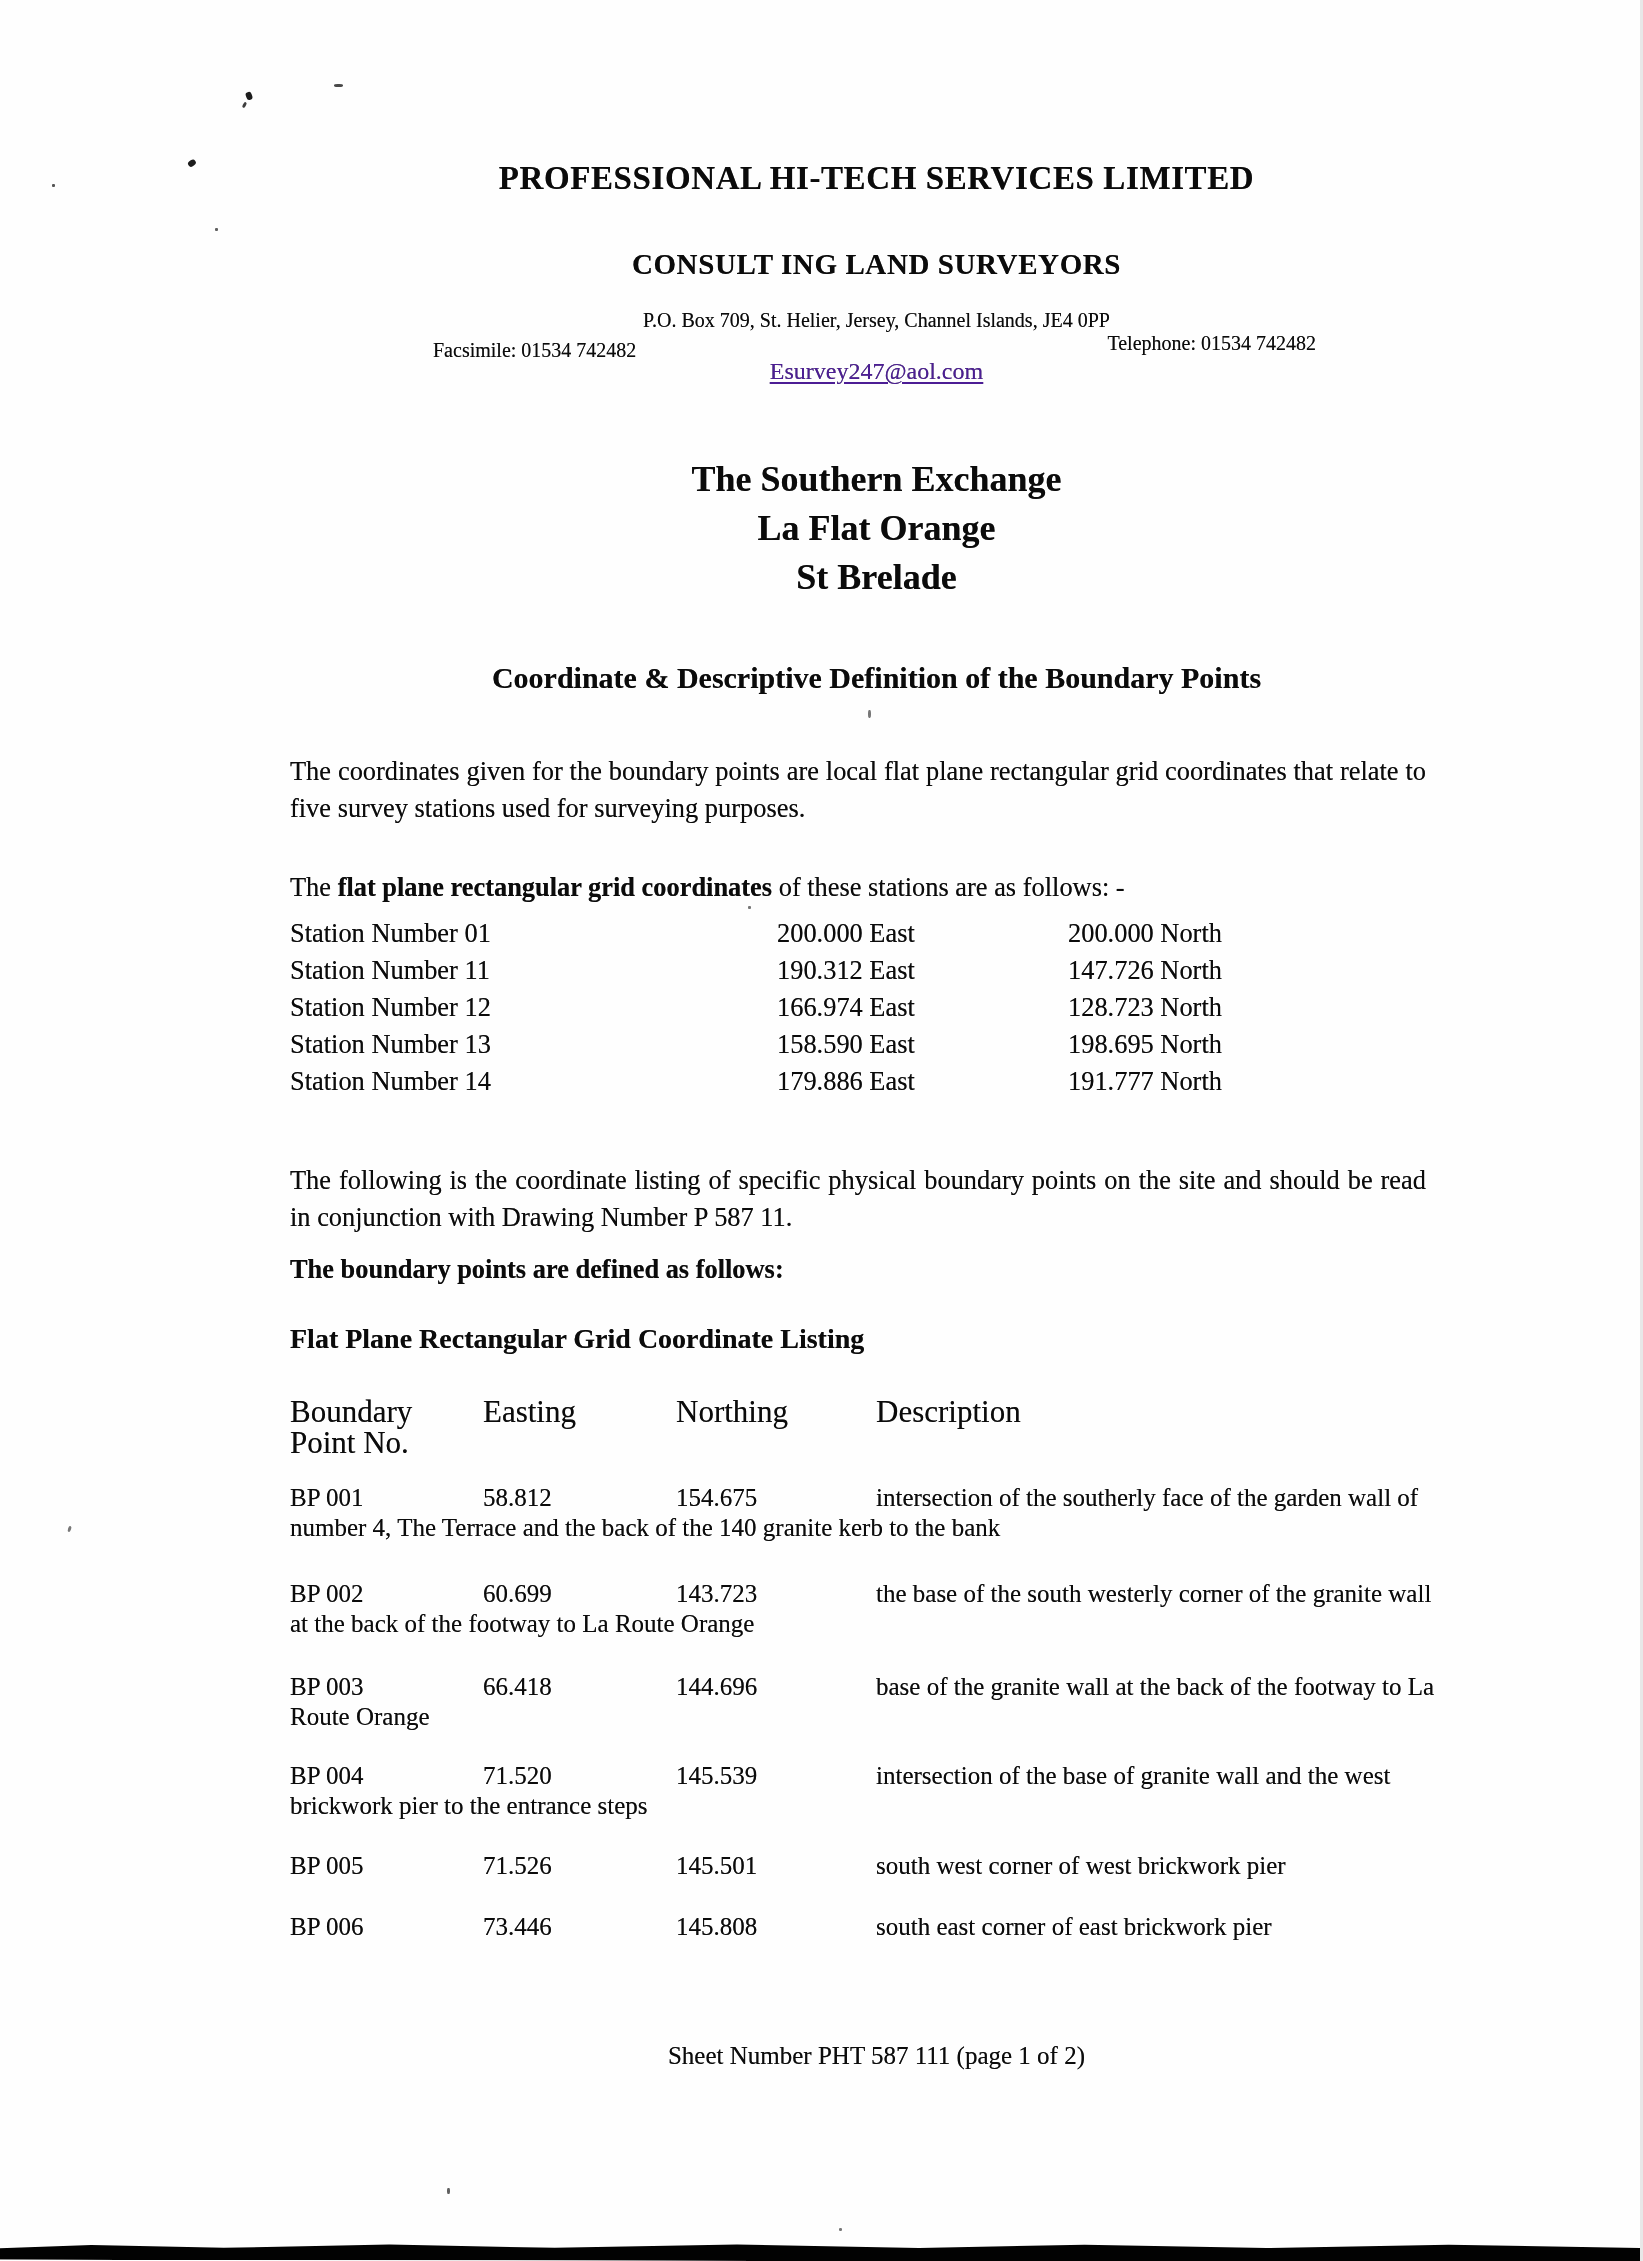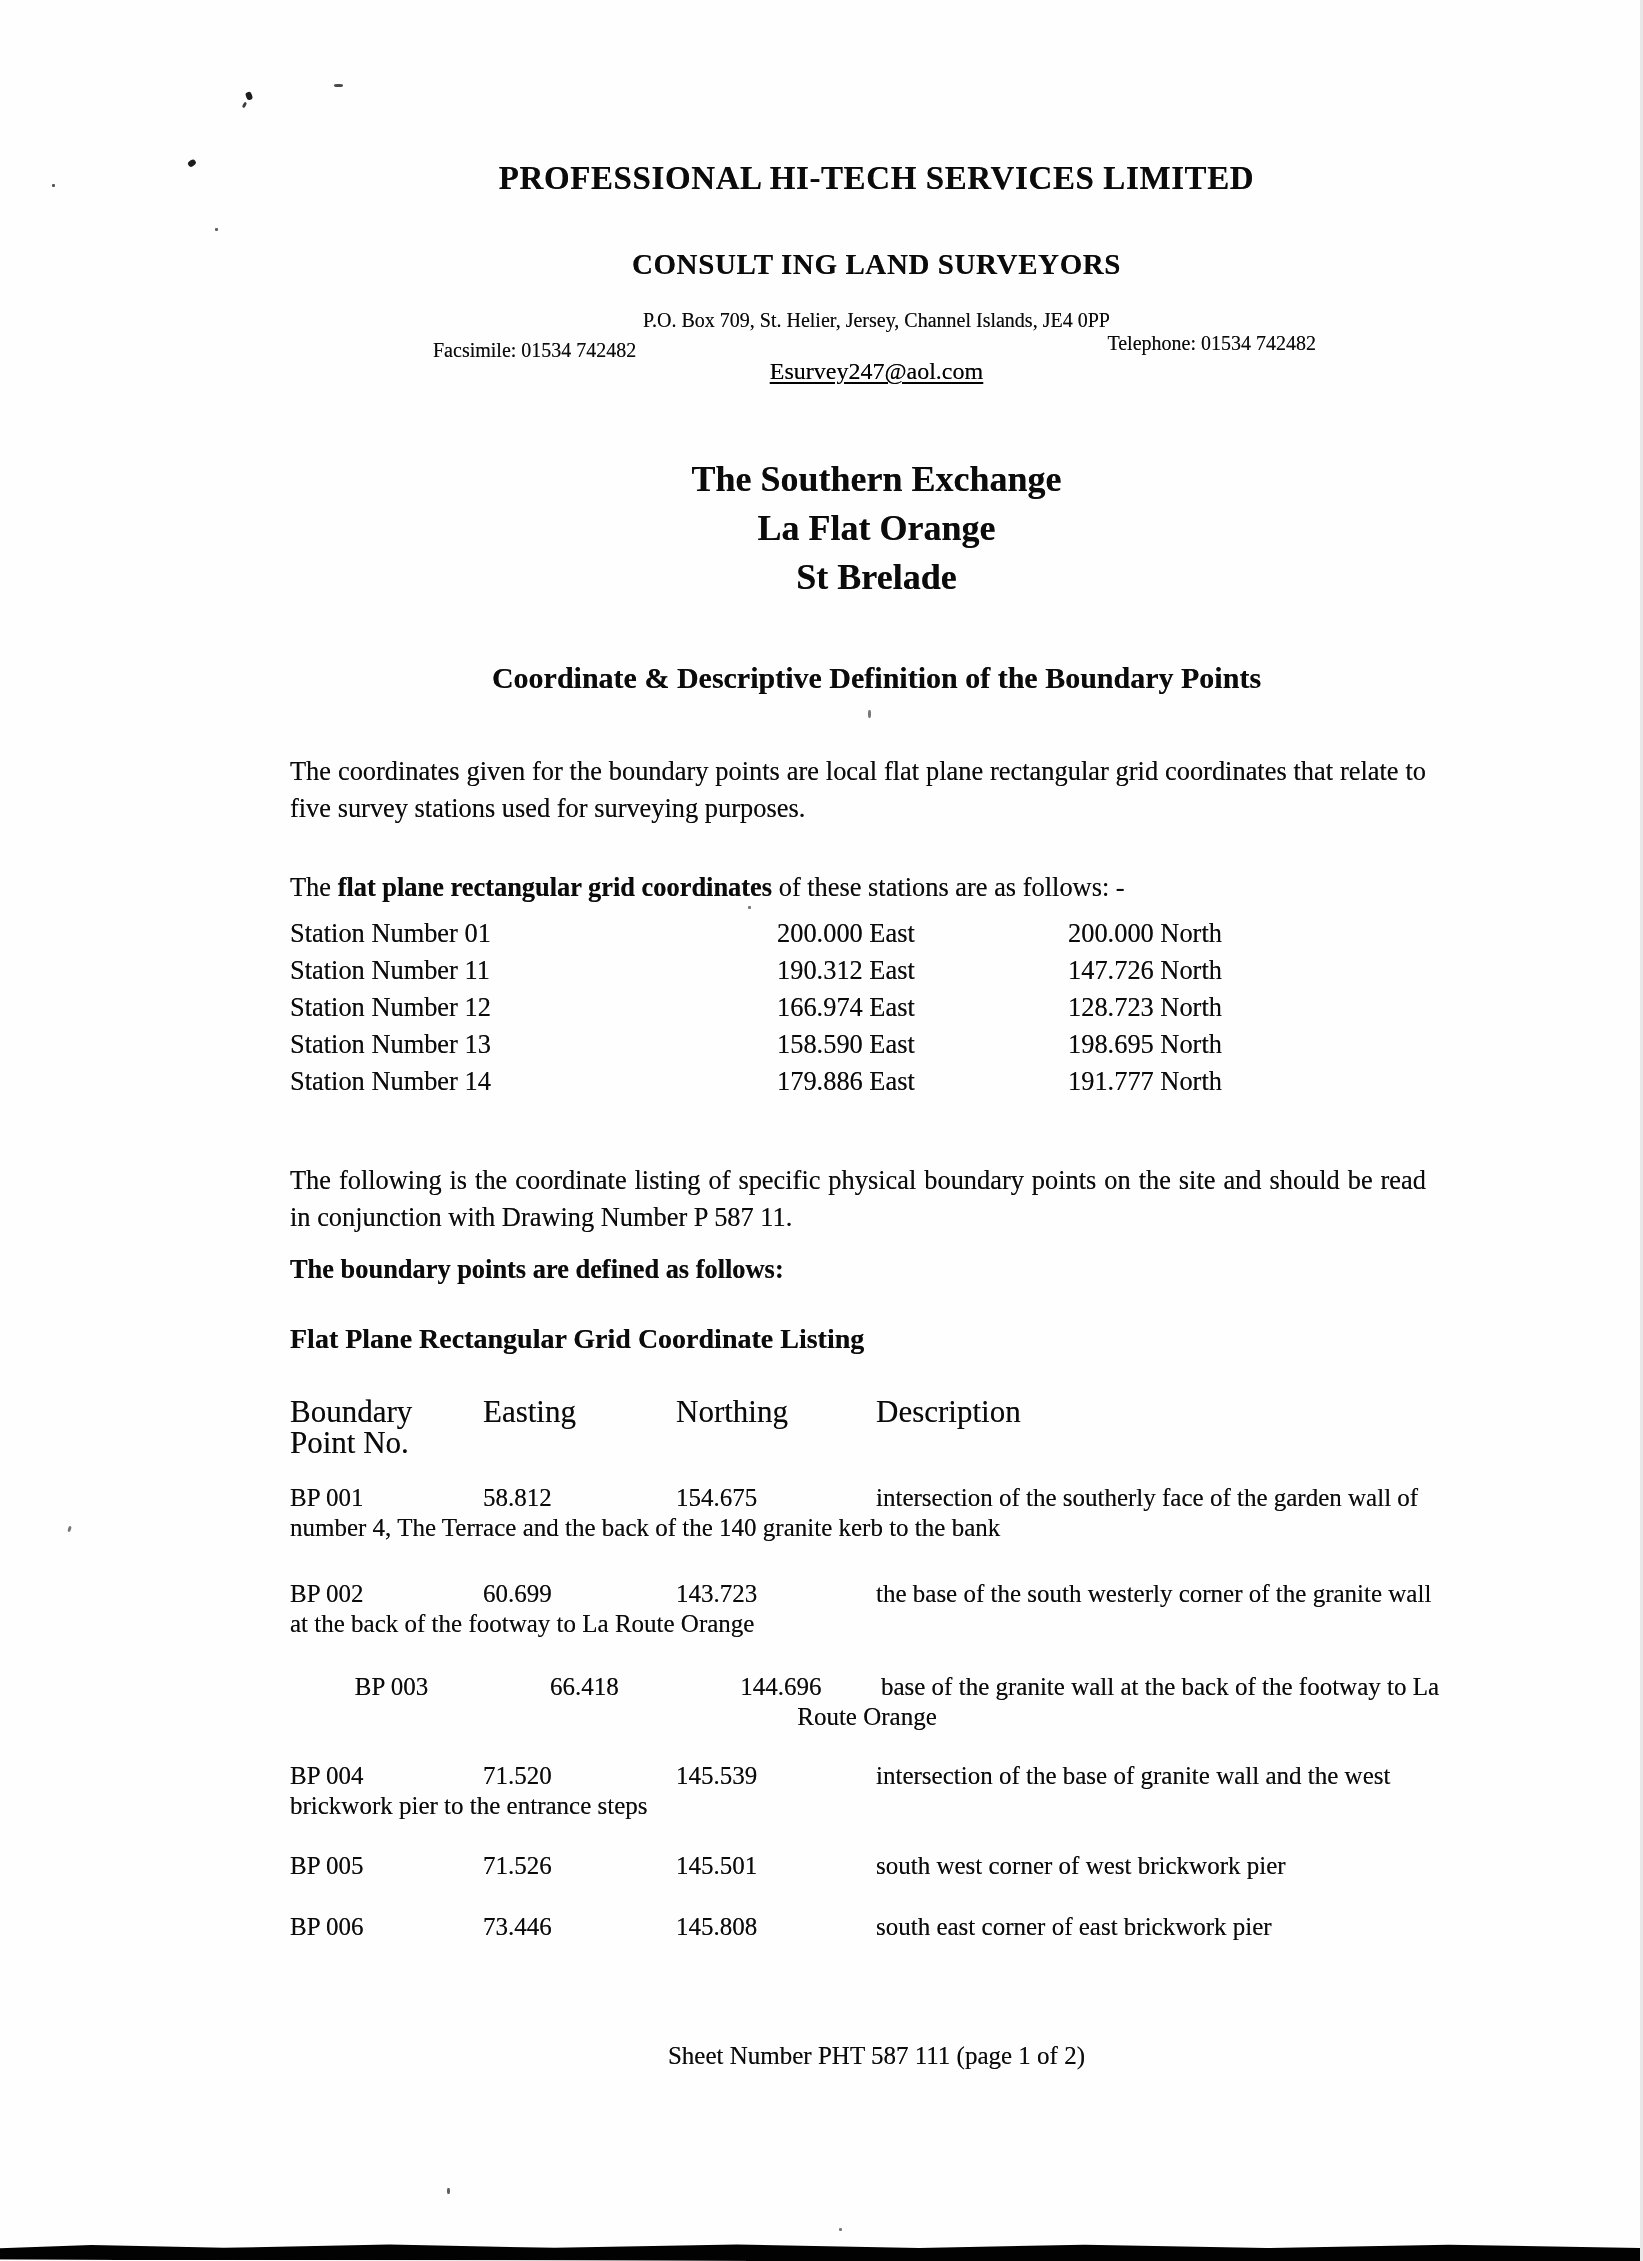--- a/index.html
+++ b/index.html
@@ -28,21 +28,21 @@
   .centered { text-align: center; width: 100%; }
 
   
   .company-name   { top: 160px; font-size: 33px; font-weight: bold; letter-spacing: 0.6px; }
   .subtitle       { top: 248px; font-size: 29px; font-weight: bold; letter-spacing: 0.6px; }
   .address        { top: 309px; font-size: 20px; }
   .faxtel         { top: 332px; width: 100%; height: 26px; font-size: 20px; }
   .fax            { position: absolute; left: 143px; top: 7px; }
   .tel            { position: absolute; right: 147px; top: 0; }
   .email-row      { top: 358px; font-size: 24px; }
-  .email-row a    { color: #000000; text-decoration: underline; text-underline-offset: 3.2px; }
+  .email-row a    { color: #4c1d95; text-decoration: underline; text-underline-offset: 3.2px; }
 
   
   .site-title     { top: 455px; font-size: 36px; font-weight: bold; line-height: 49px; }
 
   
   .section-heading { top: 661px; font-size: 30px; font-weight: bold; }
 
   
   .para {
     width: 1136px;
@@ -64,21 +64,21 @@
   .listing-heading { top: 1323px; font-size: 28px; font-weight: bold; text-align: center; }
 
   
   .bt-header { top: 1396px; width: 1154px; font-size: 31px; font-weight: normal; line-height: 31px; }
   .c-no    { display: inline-block; width: 193px; vertical-align: top; }
   .c-east  { display: inline-block; width: 193px; vertical-align: top; }
   .c-north { display: inline-block; width: 200px; vertical-align: top; }
   .bp-row  { width: 1154px; font-size: 25px; line-height: 30px; }
   .r0 { top: 1483px; }
   .r1 { top: 1579px; }
-  .r2 { top: 1672px; text-align: center; }
+  .r2 { top: 1672px; }
   .r3 { top: 1761px; }
   .r4 { top: 1851px; }
   .r5 { top: 1912px; }
 
   
   .sheet-footer { top: 2042px; font-size: 25px; }
 
   
   .scan-bar {
     position: absolute;

